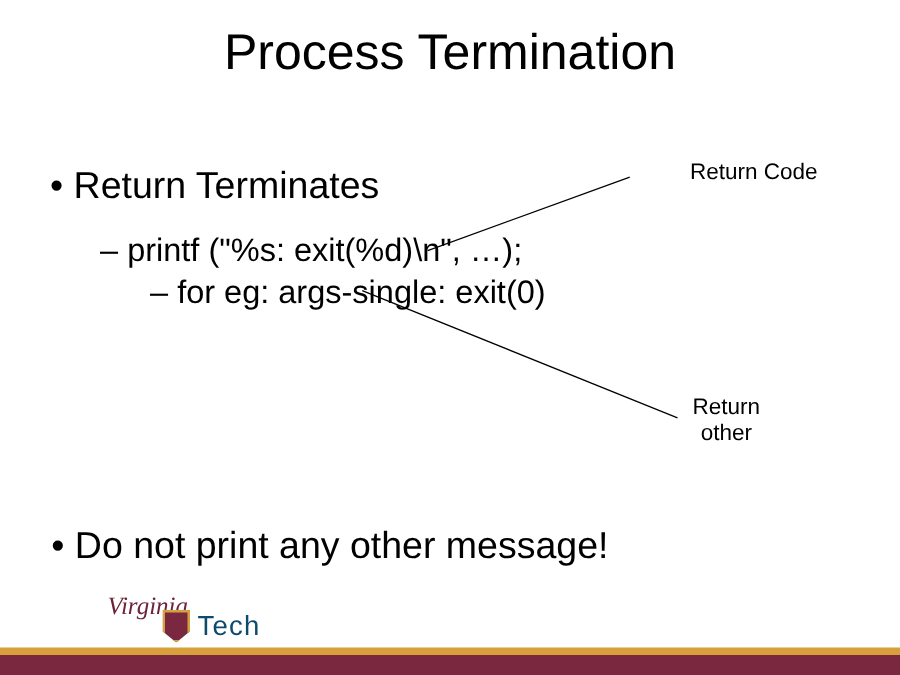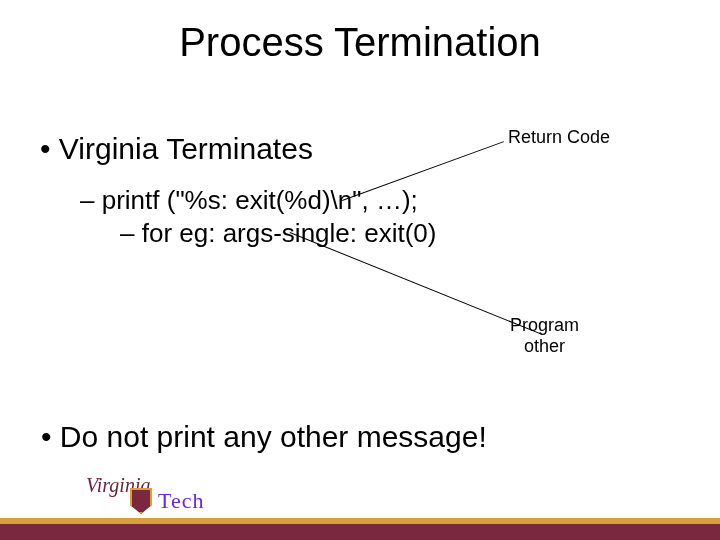--- a/index.html
+++ b/index.html
@@ -28,20 +28,21 @@
   .sub {
     position: absolute;
     font-size: 26px;
   }
   .s1 { top: 185px; left: 80px; }
   .s2 { top: 218px; left: 80px; margin-left: 40px; }
   .annot {
     position: absolute;
     font-size: 18px;
     text-align: center;
+    margin-left: 44px;
   }
   .a1 { top: 127px; left: 508px; }
   .a2 { top: 315px; left: 510px; }
   .b2 { top: 420px; left: 41px; text-align: right; }
   
   .line {
     position: absolute;
     background: transparent;
     height: 0;
     border-top: 1px solid #000;
@@ -78,51 +79,51 @@
     position: absolute;
     left: 50px; top: 8px;
     width: 22px; height: 26px;
     background: #7a2740;
     border: 2px solid #d7a03a;
     clip-path: polygon(0 0, 100% 0, 100% 65%, 50% 100%, 0 65%);
   }
   .logo .tech {
     position: absolute;
     left: 78px; top: 8px;
-    font-family: Liberation Serif, serif;
+    font-family: Liberation Sans, sans-serif;
     font-size: 22px;
     font-weight: 500;
-    color: #6d28d9;
+    color: #0c4a6e;
     letter-spacing: 1px;
   }
 </style>
 </head>
 <body>
 
 <div class="title">Process Termination</div>
 
 <div class="bullet-main b1">
   <span>•</span>
-  <span>Virginia Terminates</span>
+  <span>Return Terminates</span>
 </div>
 
 <div class="sub s1">
   <span>–</span>
   <span>printf ("%s: exit(%d)\n", …);</span>
 </div>
 
 <div class="sub s2">
   <span>–</span>
   <span>for eg: args-single: exit(0)</span>
 </div>
 
 <div class="annot a1">Return Code</div>
 
 <div class="annot a2">
-  <span>Program</span><br>
+  <span>Return</span><br>
   <span>other</span>
 </div>
 
 <div class="line" style="left:342px; top:200px; width:172px; transform: rotate(-20deg);"></div>
 <div class="line" style="left:290px; top:232px; width:272px; transform: rotate(22deg);"></div>
 
 <div class="bullet-main b2">
   <span>•</span>
   <span>Do not print any other message!</span>
 </div>

